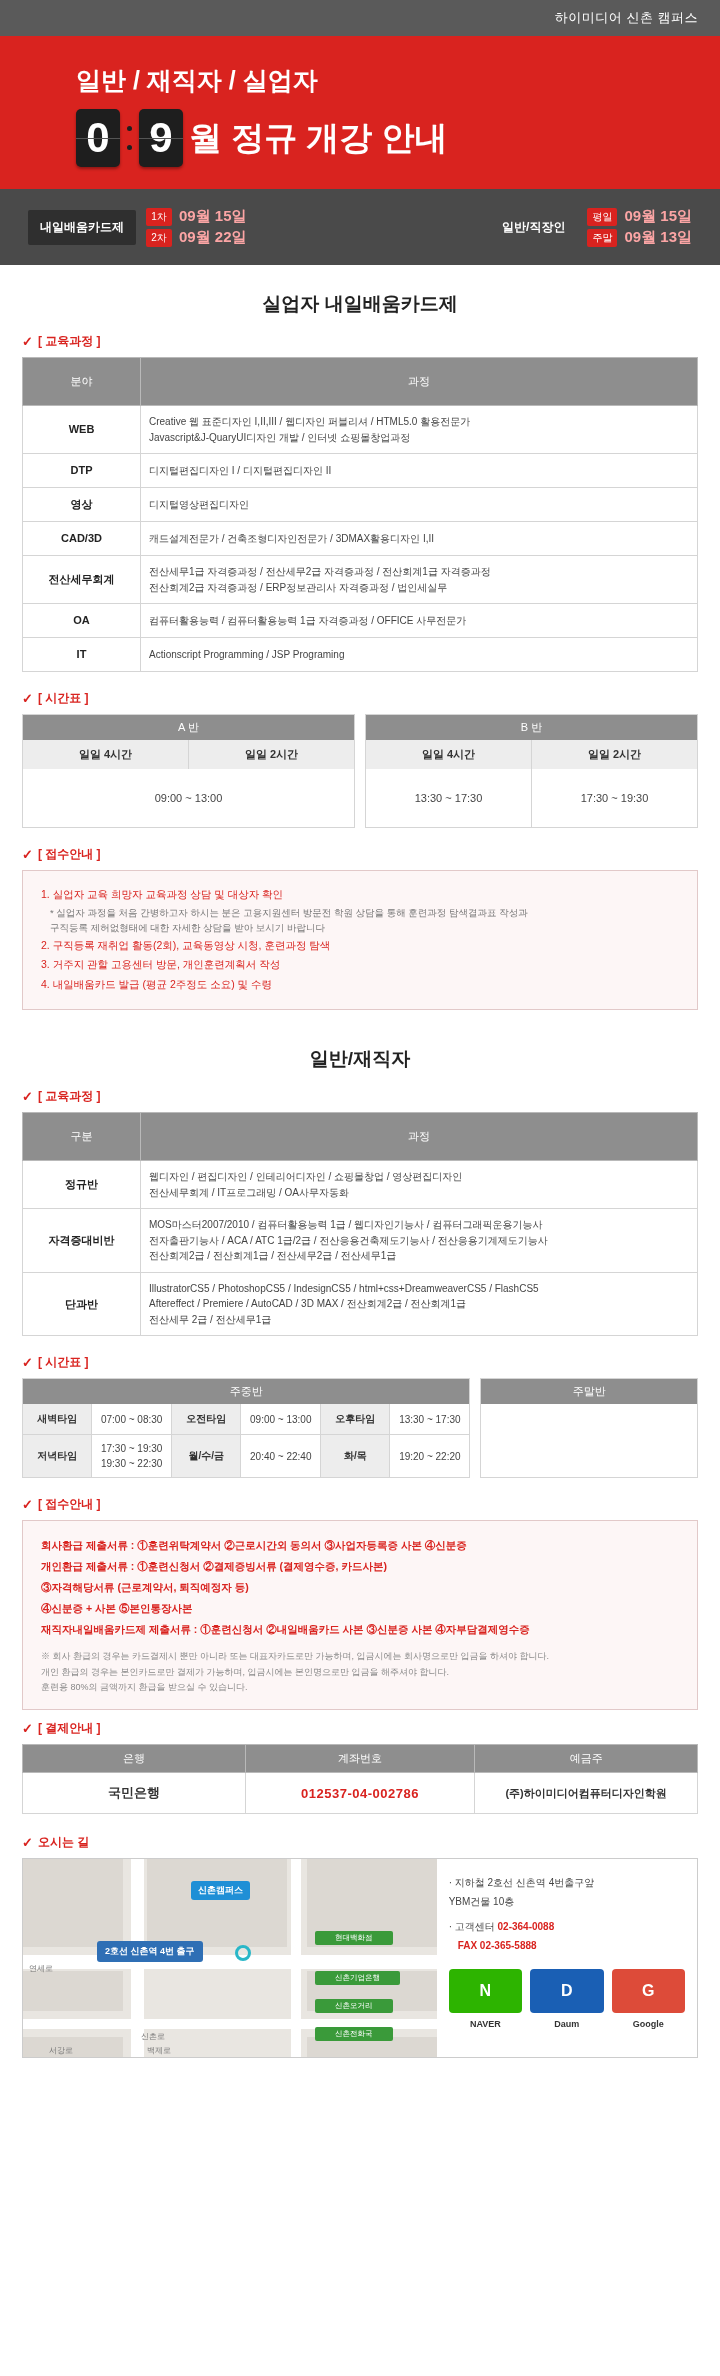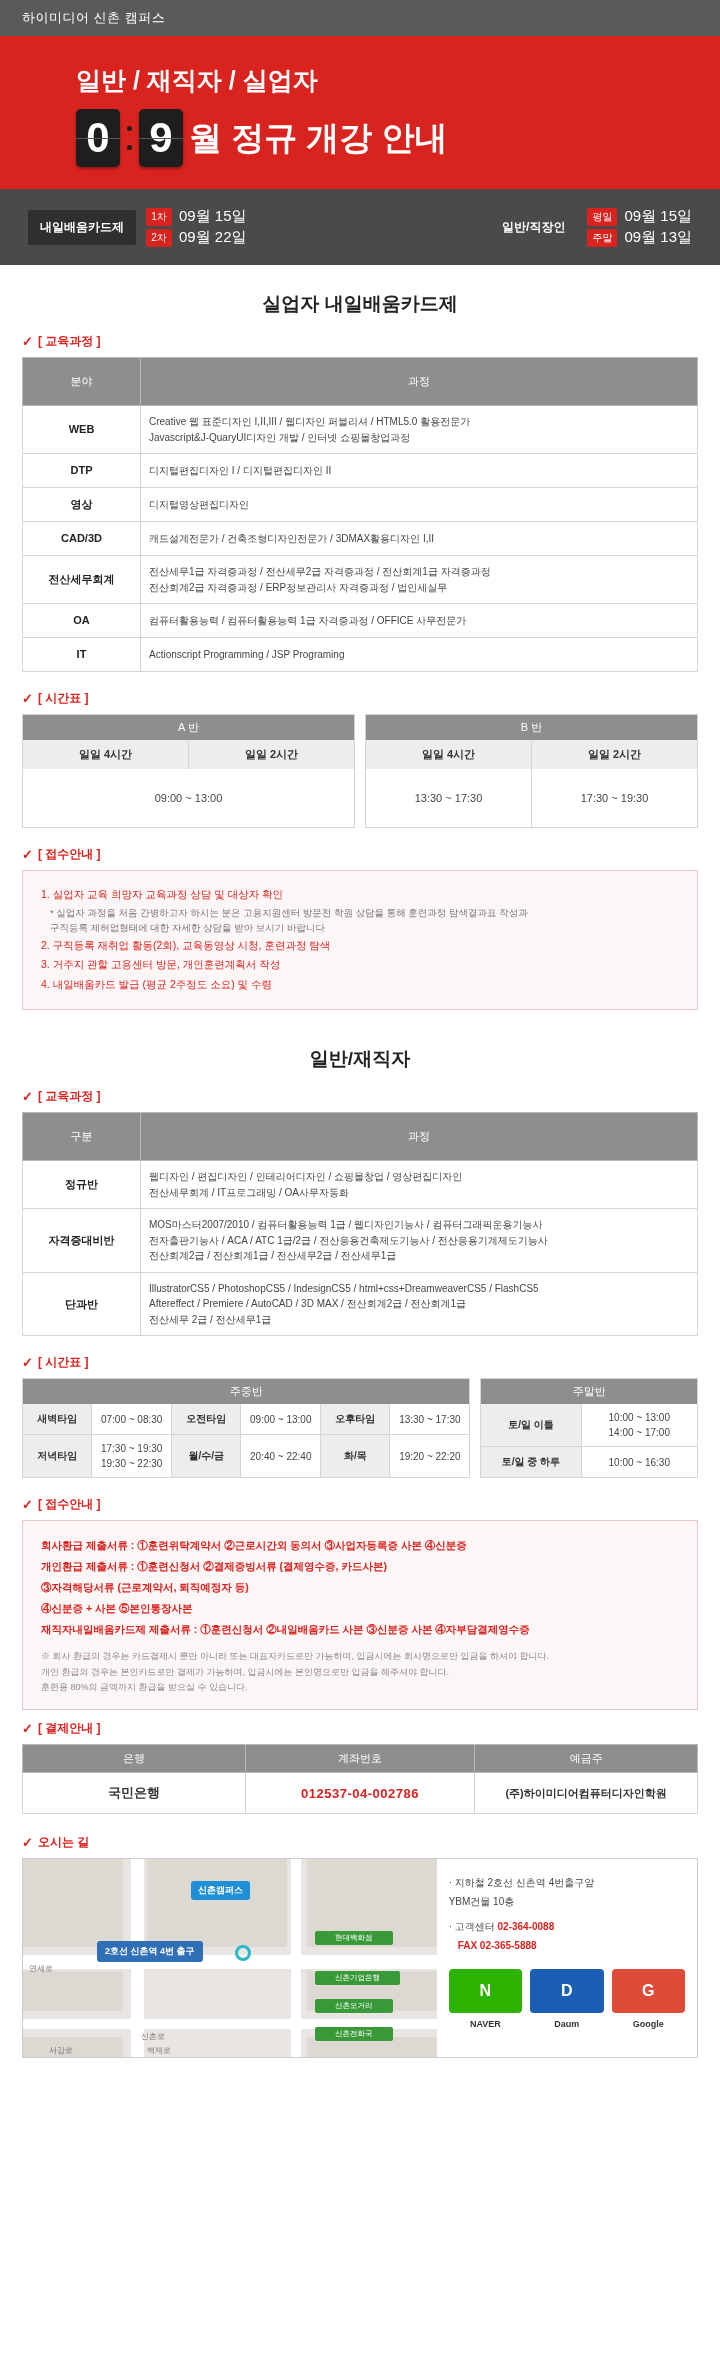--- a/index.html
+++ b/index.html
@@ -12,20 +12,21 @@
   }
   .page { width: 720px; position: relative; }
 
   
   .topbar {
     background: #5a5a5a;
     color: #ffffff;
     font-size: 13px;
     padding: 9px 22px;
     letter-spacing: 0.5px;
+    text-align: right;
   }
 
   
   .hero {
     background: #d9231f;
     padding: 28px 30px 22px 30px;
     color: #fff;
     position: relative;
   }
   .hero-sub {
@@ -96,21 +97,21 @@
   .ib-tag {
     background: #d9231f;
     color: #fff;
     font-size: 10px;
     padding: 2px 5px;
     border-radius: 2px;
     margin-right: 7px;
     min-width: 26px;
     text-align: center;
   }
-  .ib-val { color: #ffffff; font-size: 15px; font-weight: normal; }
+  .ib-val { color: #fca5a5; font-size: 15px; font-weight: bold; }
   .ib-spacer { flex: 1; }
 
   
   .sec-title {
     text-align: center;
     font-size: 19px;
     font-weight: bold;
     color: #222;
     padding: 26px 0 16px 0;
   }
@@ -505,30 +506,20 @@
             <div class="wk-cell val two">17:30 ~ 19:30<br>19:30 ~ 22:30</div>
             <div class="wk-cell lbl">월/수/금</div>
             <div class="wk-cell val">20:40 ~ 22:40</div>
             <div class="wk-cell lbl">화/목</div>
             <div class="wk-cell val">19:20 ~ 22:20</div>
           </div>
         </div>
     </div>
     <div class="wk-right">
       <div class="wk-head">주말반</div>
-      <div id="we-rows">
-          <div class="wk-row">
-            <div class="wk-cell lbl">토/일 이틀</div>
-            <div class="wk-cell val two">10:00 ~ 13:00<br>14:00 ~ 17:00</div>
-          </div>
-          <div class="wk-row">
-            <div class="wk-cell lbl">토/일 중 하루</div>
-            <div class="wk-cell val two">10:00 ~ 16:30</div>
-          </div>
-        </div>
     </div>
   </div>
 
   <div class="subhead">
     <span class="check">✓</span>
     <span>[ 접수안내 ]</span>
   </div>
   <div class="app-box" id="s2-apply">
       <div><span class="hl">회사환급 제출서류 :</span> <span class="num">①훈련위탁계약서 ②근로시간외 동의서 ③사업자등록증 사본 ④신분증</span></div>
       <div><span class="hl">개인환급 제출서류 :</span> <span class="num">①훈련신청서 ②결제증빙서류 (결제영수증, 카드사본)<br>                    ③자격해당서류 (근로계약서, 퇴직예정자 등)<br>                    ④신분증 + 사본 ⑤본인통장사본</span></div>

